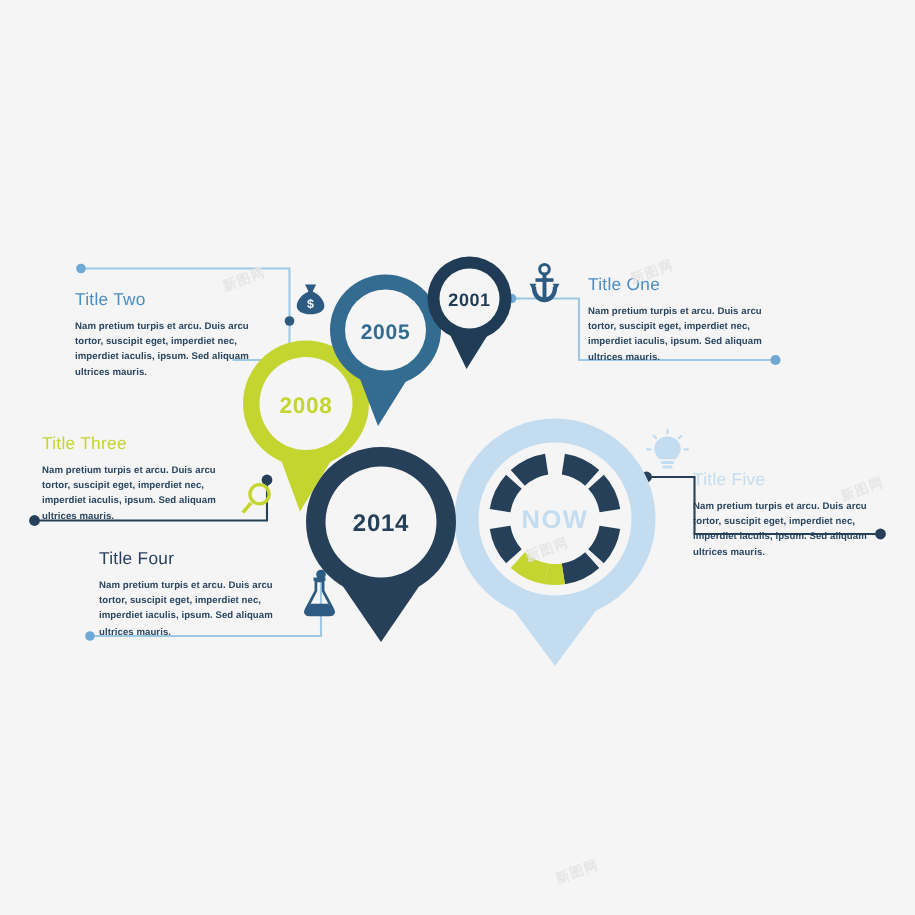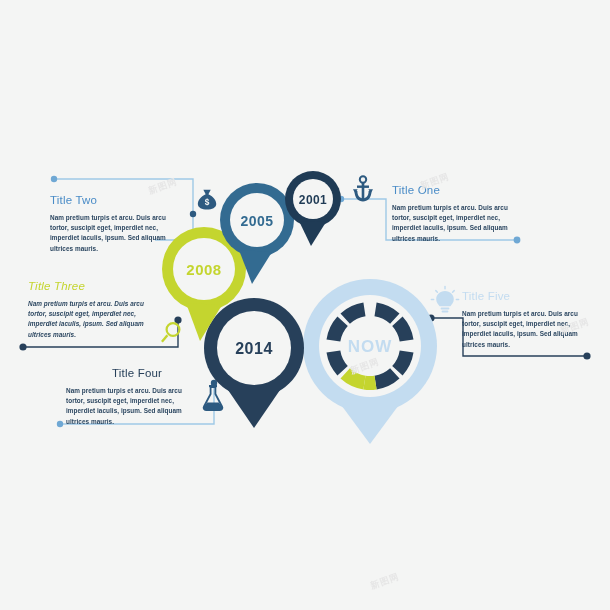--- a/index.html
+++ b/index.html
@@ -25,21 +25,21 @@
     line-height:1.62;
     color:#2b4660;
     font-weight:700;
     margin:0;
     width:126px;
     letter-spacing:.05px;
   }
   
   #block-one{left:392px;top:184px;}
   #block-two{left:50px;top:180px;}
-  #block-three{left:28px;top:280px;font-style:italic;}
+  #block-three{left:28px;top:290px;}
   #block-four{left:66px;top:367px;}
   #block-five{left:462px;top:290px;}
 
   .wm{
     position:absolute;
     color:#e6e6e6;
     font-size:9px;
     font-weight:700;
     transform:rotate(-20deg);
     user-select:none;
@@ -201,26 +201,26 @@
     <div class="blk-title" style="color: rgb(74, 140, 199); margin-top: 14px;">Title Two</div>
     <div class="blk-body">Nam pretium turpis et arcu. Duis arcu tortor, suscipit eget, imperdiet nec, imperdiet iaculis, ipsum. Sed aliquam ultrices mauris.</div>
   </div>
 
   <div class="block" id="block-three">
     <div class="blk-title" style="color: rgb(196, 213, 47);">Title Three</div>
     <div class="blk-body">Nam pretium turpis et arcu. Duis arcu tortor, suscipit eget, imperdiet nec, imperdiet iaculis, ipsum. Sed aliquam ultrices mauris.</div>
   </div>
 
   <div class="block" id="block-four">
-    <div class="blk-title" style="color: rgb(39, 64, 90); margin-left: 46px;">Title Four</div>
+    <div class="blk-title" style="color: rgb(39, 64, 90);">Title Four</div>
     <div class="blk-body">Nam pretium turpis et arcu. Duis arcu tortor, suscipit eget, imperdiet nec, imperdiet iaculis, ipsum. Sed aliquam ultrices mauris.</div>
   </div>
 
   <div class="block" id="block-five">
-    <div class="blk-title" style="color: rgb(195, 220, 240);">Title Five</div>
+    <div class="blk-title" style="color: rgb(195, 220, 240); margin-top: 24px;">Title Five</div>
     <div class="blk-body">Nam pretium turpis et arcu. Duis arcu tortor, suscipit eget, imperdiet nec, imperdiet iaculis, ipsum. Sed aliquam ultrices mauris.</div>
   </div>
 
   <div class="wm" style="left:420px;top:175px;">新图网</div>
   <div class="wm" style="left:148px;top:180px;">新图网</div>
   <div class="wm" style="left:560px;top:320px;">新图网</div>
   <div class="wm" style="left:350px;top:360px;">新图网</div>
   <div class="wm" style="left:370px;top:575px;">新图网</div>
 
 </div>

